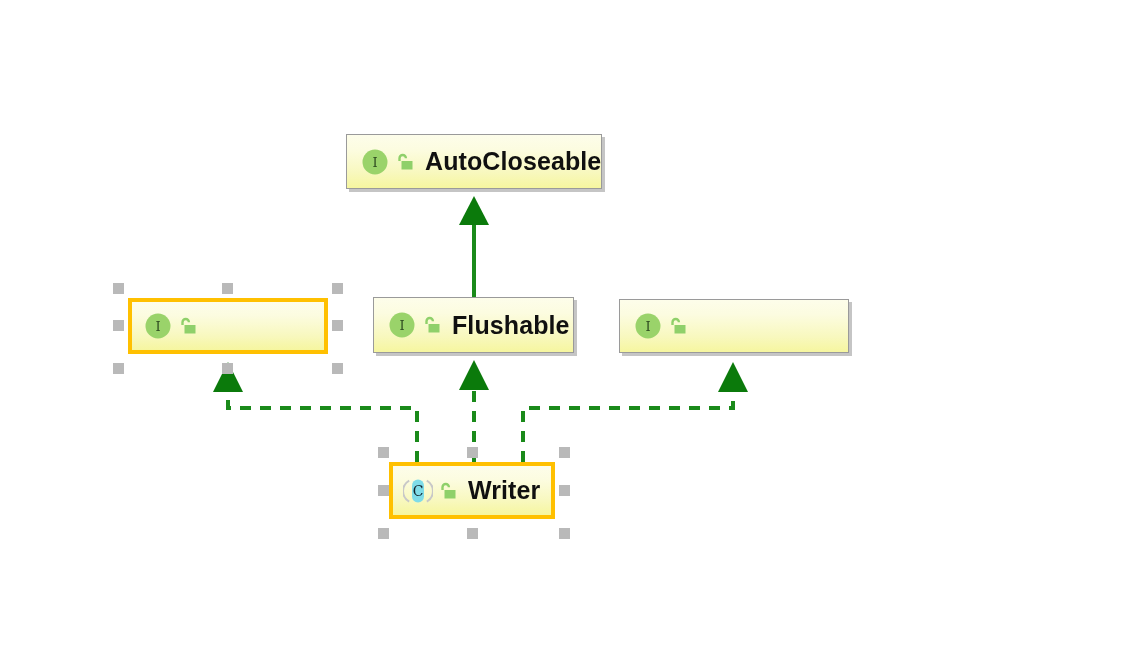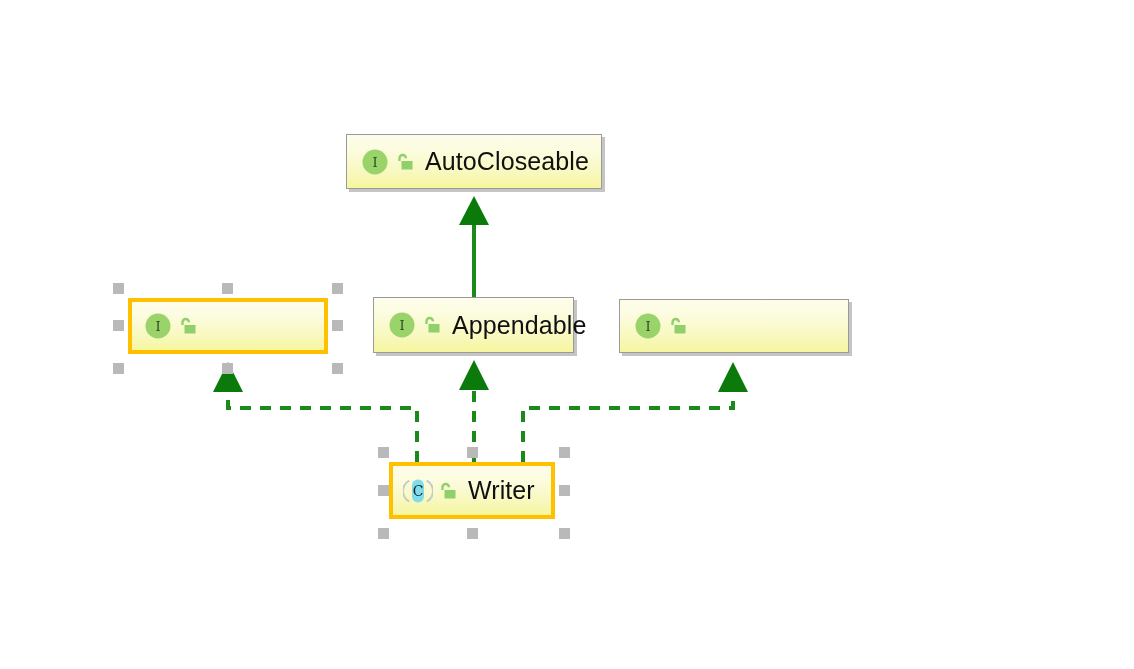--- a/index.html
+++ b/index.html
@@ -38,20 +38,21 @@
   }
   .node.selected{
     border:4px solid #ffc000;
     box-shadow:none;
   }
   .node-label{
     font-size:25px;
     color:#101010;
     letter-spacing:0.1px;
     font-family:"Liberation Sans", sans-serif;
+    font-weight:bold;
   }
 
   
   .icon{
     flex:0 0 auto;
     display:inline-block;
     line-height:0;
   }
   .icon-iface{width:28px;height:28px;margin-right:6px;}
   .icon-class{width:30px;height:30px;margin-right:5px;}
@@ -138,21 +139,21 @@
         <circle cx="14" cy="14" r="12.5" fill="#9ad36a"></circle>
         <text x="14" y="19" text-anchor="middle" font-family="DejaVu Serif, serif" font-size="13" fill="#2e4a20">I</text>
       </svg>
     </span>
     <span class="icon icon-lock">
       <svg viewBox="0 0 20 20" width="20" height="20">
         <path d="M4.5 9 V6.2 a3.2 3.2 0 0 1 6.4 0" fill="none" stroke="#8fd06a" stroke-width="2.4"></path>
         <rect x="6.5" y="9" width="11" height="8.5" fill="#8fd06a"></rect>
       </svg>
     </span>
-    <span class="node-label">Appendable</span>
+    <span class="node-label">Flushable</span>
   </div>
 
   <div class="node plain" style="left:619px;top:299px;width:230px;height:54px;padding-left:14px;">
     <span class="icon icon-iface">
       <svg viewBox="0 0 28 28" width="28" height="28">
         <circle cx="14" cy="14" r="12.5" fill="#9ad36a"></circle>
         <text x="14" y="19" text-anchor="middle" font-family="DejaVu Serif, serif" font-size="13" fill="#2e4a20">I</text>
       </svg>
     </span>
     <span class="icon icon-lock">

